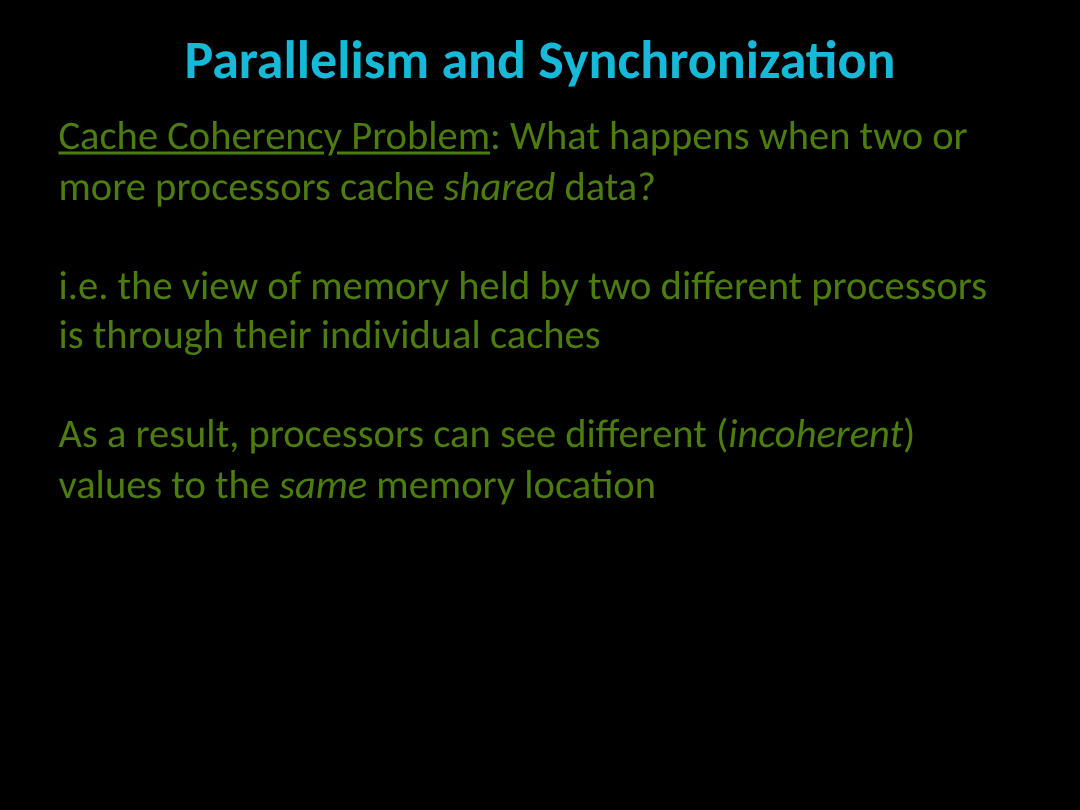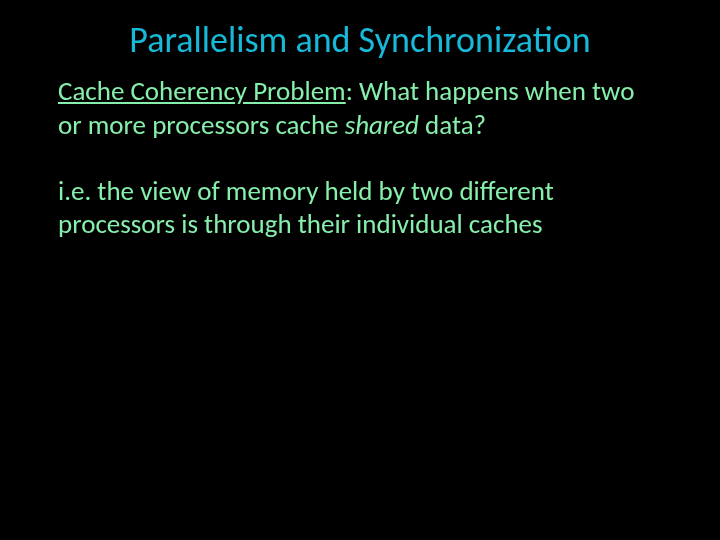--- a/index.html
+++ b/index.html
@@ -13,31 +13,31 @@
   }
   .slide {
     width: 720px;
     height: 540px;
     position: relative;
     box-sizing: border-box;
   }
   .title {
     color: #17b9d8;
     font-size: 36px;
-    font-weight: 400;
+    font-weight: 700;
     text-align: center;
     padding-top: 18px;
     padding-bottom: 8px;
     letter-spacing: 0px;
   }
   .body {
-    color: #86efac;
+    color: #4d7c0f;
     font-size: 27px;
     line-height: 1.25;
-    padding-left: 58px;
+    padding-left: 39px;
     padding-right: 60px;
   }
   .para {
     margin-top: 16px;
     margin-bottom: 32px;
   }
   .para:first-child {
     margin-top: 4px;
   }
   .u {
@@ -53,15 +53,18 @@
 <div class="slide">
   <div class="title">Parallelism and Synchronization</div>
   <div class="body">
 
     <p class="para">
       <span class="u">Cache Coherency Problem</span><span>: What happens when two or more processors cache </span><span class="i">shared</span><span> data?</span>
     </p>
 
     <p class="para">i.e. the view of memory held by two different processors is through their individual caches</p>
 
+    <p class="para">
+      <span>As a result, processors can see different (</span><span class="i">incoherent</span><span>) values to the </span><span class="i">same</span><span> memory location</span>
+    </p>
 
   </div>
 </div>
 
 </body></html>

